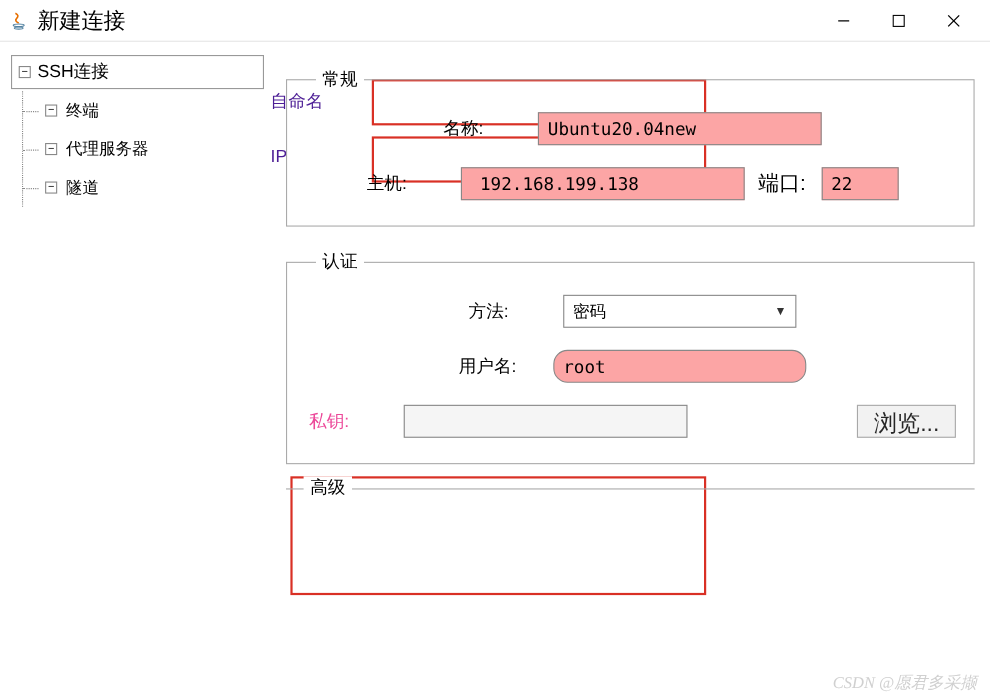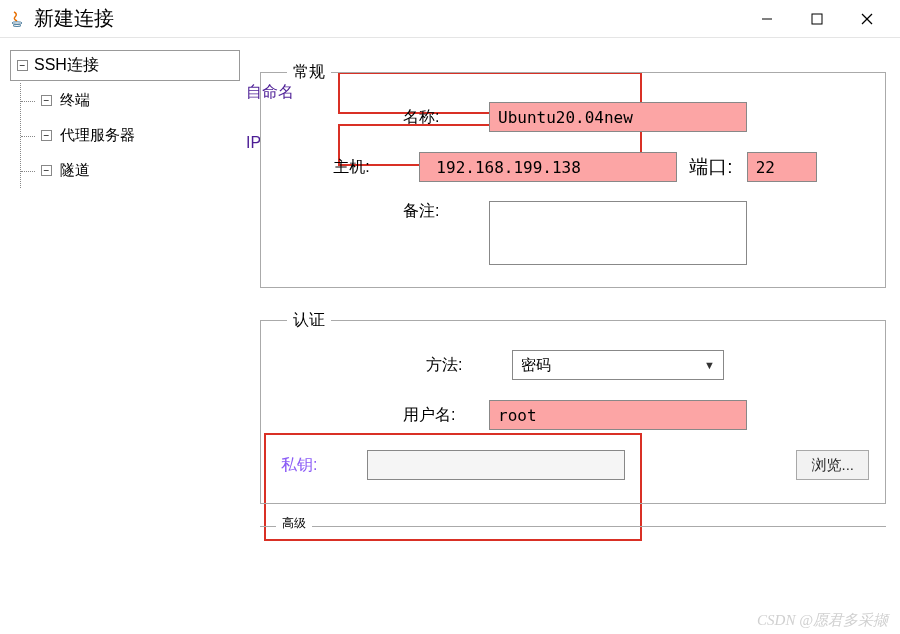--- a/index.html
+++ b/index.html
@@ -114,21 +114,21 @@
       min-height: 32px;
       justify-content: center;
     }
     .row:last-child { margin-bottom: 0; }
     .label {
       width: 90px;
       font-size: 16px;
       text-align: left;
       padding-left: 4px;
     }
-    .label.disabled { color: #8b5cf6; }
+    .label.disabled { color: #ec4899; }
     .input {
       height: 30px;
       border: 1px solid #888;
       padding: 2px 8px;
       font-family: "Consolas", monospace;
       font-size: 16px;
       background: #fca5a5;
     }
     .input:disabled { background: #f5f5f5; color: #999; }
     .textarea {
@@ -154,21 +154,21 @@
       font-size: 15px;
       background: #fff;
       gap: 12px;
     }
     .select-arrow { font-size: 11px; color: #333; }
     .browse-btn {
       height: 30px;
       padding: 2px 14px;
       border: 1px solid #999;
       background: #f0f0f0;
-      font-size: 15px;
+      font-size: 21px;
       margin-left: auto;
       opacity: 0.85;
     }
     .annotation {
       position: absolute;
       color: #4c1d95;
       font-size: 16px;
       font-weight: 400;
     }
     .red-box {
@@ -181,21 +181,21 @@
       position: relative;
       margin-top: 8px;
       padding-top: 0;
     }
     .advanced-legend {
       position: absolute;
       top: -12px;
       left: 16px;
       background: #fff;
       padding: 0 6px;
-      font-size: 12px;
+      font-size: 16px;
     }
     .watermark {
       position: absolute;
       bottom: 4px;
       right: 12px;
       color: #d0d0d0;
       font-size: 15px;
       font-family: "SimSun", serif;
       font-style: italic;
     }
@@ -275,38 +275,34 @@
       <div class="row">
         <span class="label">名称:</span>
         <input class="input" style="width: 258px;" value="Ubuntu20.04new">
       </div>
       <div class="row">
         <span class="label">主机:</span>
         <input class="input" style="width: 258px; padding-left: 16px;" value="192.168.199.138">
         <span class="port-label">端口:</span>
         <input class="input" style="width: 70px;" value="22">
       </div>
-      <div class="row" style="align-items:flex-start;">
-        <span class="label">备注:</span>
-        <textarea class="textarea" style=""></textarea>
-      </div>
     </fieldset>
 
     <fieldset>
       <legend>认证</legend>
       <div class="row">
         <span class="label">方法:</span>
         <div class="select">
           <span>密码</span>
           <span class="select-arrow">▼</span>
         </div>
       </div>
       <div class="row">
         <span class="label">用户名:</span>
-        <input class="input" style="width: 258px;" value="root">
+        <input class="input" style="width: 230px; border-radius: 13px;" value="root">
       </div>
       <div class="row">
         <span class="label disabled">私钥:</span>
         <input class="input" style="width: 258px;" disabled="">
         <button class="browse-btn">浏览...</button>
       </div>
     </fieldset>
 
     <div class="advanced-top">
       <span class="advanced-legend">高级</span>

